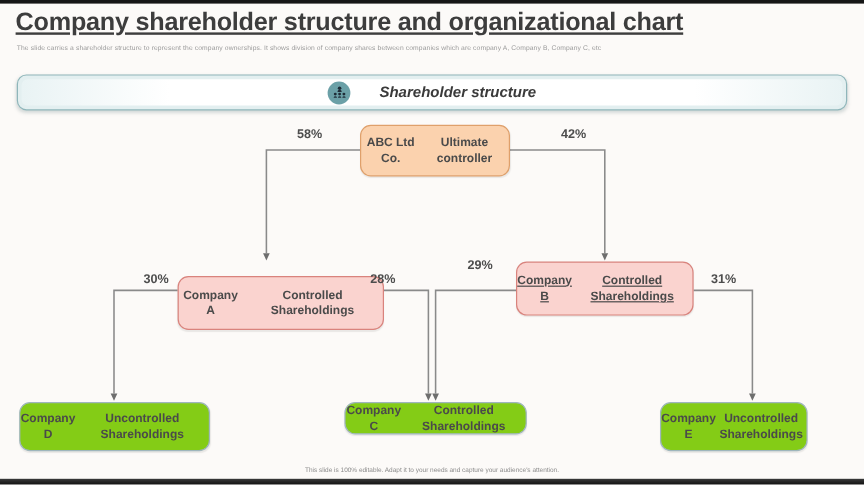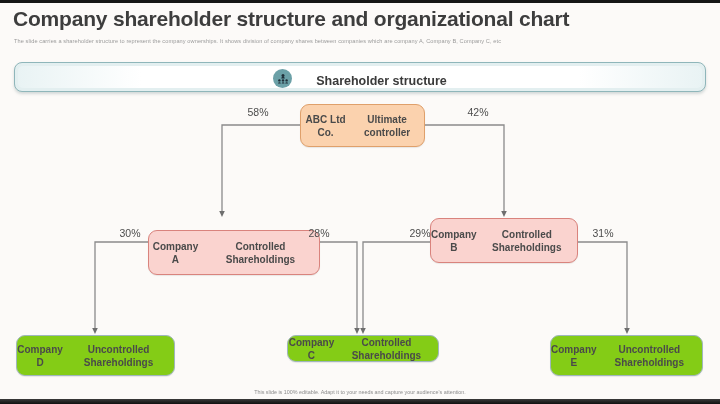--- a/index.html
+++ b/index.html
@@ -5,67 +5,67 @@
   html,body{margin:0;padding:0;background:#e8e8e8;}
   .slide{
     position:relative;width:720px;height:404px;overflow:hidden;
     background:#FCFAF8;
     font-family:"Liberation Sans","DejaVu Sans",sans-serif;
     color:#3D3D3D;
   }
   .letterbox-top{position:absolute;top:0;left:0;width:720px;height:3px;background:#161616;}
   .letterbox-bottom{position:absolute;bottom:0;left:0;width:720px;height:5px;background:linear-gradient(#3a3a3a,#101010);}
 
-  .title{position:absolute;left:13px;top:7px;font-size:21px;font-weight:600;letter-spacing:-0.2px;color:#3D3D3D;white-space:nowrap;}
+  .title{position:absolute;left:13px;top:7px;font-size:21px;font-weight:600;letter-spacing:-0.2px;color:#3D3D3D;white-space:nowrap;text-decoration:underline;}
   .subtitle{position:absolute;left:14px;top:38px;font-size:5.6px;color:#9B9B9B;letter-spacing:0.1px;white-space:nowrap;}
   .footer{position:absolute;left:0;top:389px;width:720px;text-align:center;font-size:5.4px;color:#8C8C8C;}
 
   .banner{
     position:absolute;left:14px;top:62px;width:692px;height:30px;box-sizing:border-box;
     border:1.5px solid #8FB6BA;border-radius:8px;background:#E3EFF0;padding:3px;
     box-shadow:0 2px 3px rgba(90,120,125,0.25);
   }
   .banner-inner{
     width:100%;height:100%;box-sizing:border-box;border-radius:5px;
     background:linear-gradient(to right,#E9F3F4,#FFFFFF 18%,#FFFFFF 82%,#E9F3F4);
-    display:flex;align-items:flex-end;justify-content:center;gap:24px;
+    display:flex;align-items:center;justify-content:center;gap:24px;font-style:italic;
   }
   .banner-icon{
     width:19px;height:19px;border-radius:50%;background:#6BA0A7;
     display:flex;align-items:center;justify-content:center;flex:0 0 auto;
   }
   .banner-label{font-size:12.5px;font-weight:bold;color:#3A3A3A;}
 
   .connectors{position:absolute;left:0;top:0;width:720px;height:404px;pointer-events:none;}
 
   .node{
     position:absolute;box-sizing:border-box;border-radius:9px;
     display:flex;flex-direction:row;align-items:center;justify-content:center;
     text-align:center;font-weight:bold;color:#4A4A4A;line-height:1.3;
     box-shadow:0 1px 1px rgba(0,0,0,0.08);
   }
   .node .l1,.node .l2{font-size:10px;}
   .node-root{left:300px;top:104px;width:125px;height:43px;background:#FBD2AE;border:1.6px solid #DFA06B;}
   .node-pink{background:#FAD3CF;border:1.6px solid #D9837D;}
   .node-a{left:148px;top:230px;width:172px;height:45px;}
-  .node-b{left:430px;top:218px;width:148px;height:45px;}
+  .node-b{left:430px;top:218px;width:148px;height:45px;text-decoration:underline;}
   .node-gray{background:#84cc16;border:1.4px solid #9FB6BD;}
   .node-d{left:16px;top:335px;width:159px;height:41px;}
   .node-c{left:287px;top:335px;width:152px;height:27px;}
-  .node-e{left:550px;top:335px;width:153px;height:41px;}
+  .node-e{left:550px;top:335px;width:123px;height:41px;}
 
   .pct{
     position:absolute;transform:translateX(-50%);
-    font-size:10.5px;font-weight:normal;color:#4D4D4D;white-space:nowrap;
+    font-size:10.5px;font-weight:bold;color:#4D4D4D;white-space:nowrap;
   }
   .pct-58{left:258px;top:106px;}
   .pct-42{left:478px;top:106px;}
   .pct-30{left:130px;top:227px;}
   .pct-28{left:319px;top:227px;text-align:right;}
-  .pct-29{left:400px;top:227px;margin-left:20px;}
+  .pct-29{left:400px;top:215px;}
   .pct-13{left:603px;top:227px;}
 </style>
 </head>
 <body>
 
 <div class="slide">
   <div class="letterbox-top"></div>
 
   <div class="title">Company shareholder structure and organizational chart</div>
   <div class="subtitle">The slide carries a shareholder structure to represent the company ownerships. It shows division of company shares between companies which are company A, Company B, Company C, etc</div>

